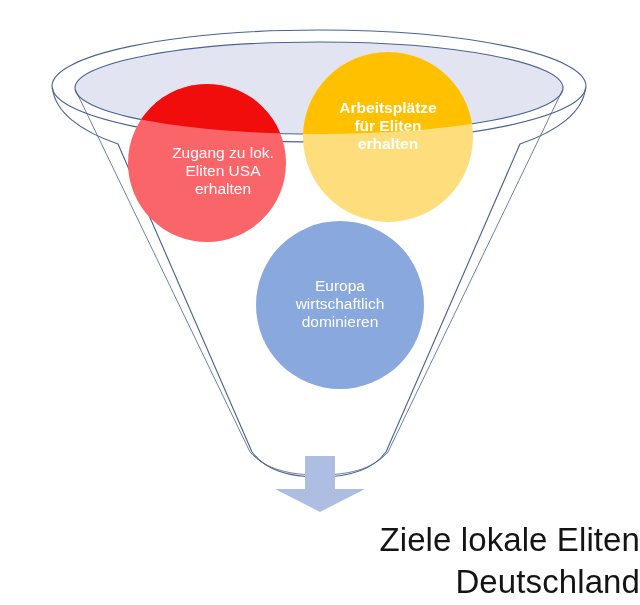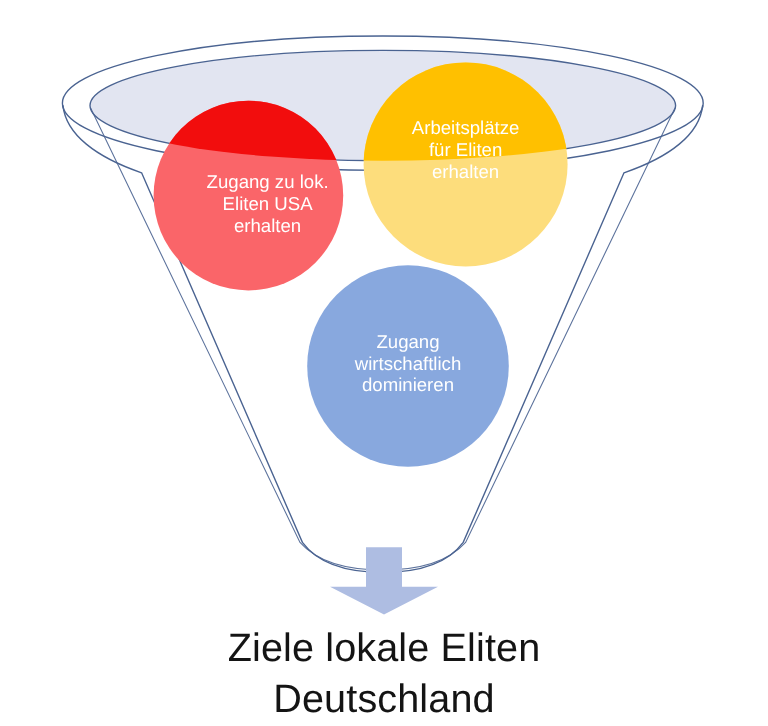--- a/index.html
+++ b/index.html
@@ -63,20 +63,21 @@
   #bubble-red .bubble-label {
     transform: translateY(8px);
   }
 
   #bubble-yellow {
     left: 303px;
     top: 52px;
     width: 170px;
     height: 170px;
     font-size: 15.5px;
+    font-weight: bold;
   }
   #bubble-yellow .bubble-label {
     transform: translateY(-11px);
   }
 
   #bubble-blue {
     left: 256px;
     top: 221px;
     width: 168px;
     height: 168px;
@@ -85,21 +86,21 @@
   #bubble-blue .bubble-label {
     transform: translateY(-1px);
   }
 
   
   #funnel-caption {
     position: absolute;
     left: 0;
     top: 519px;
     width: 640px;
-    text-align: center;
+    text-align: right;
     font-size: 33px;
     line-height: 1.28;
     color: #141414;
     white-space: pre-line;
     letter-spacing: 0.1px;
   }
 </style>
 </head>
 <body>
 
@@ -182,21 +183,21 @@
 erhalten</span>
   </div>
 
   <div class="bubble" id="bubble-yellow">
     <span class="bubble-label">Arbeitsplätze
 für Eliten
 erhalten</span>
   </div>
 
   <div class="bubble" id="bubble-blue">
-    <span class="bubble-label">Zugang
+    <span class="bubble-label">Europa
 wirtschaftlich
 dominieren</span>
   </div>
 
   <div id="funnel-caption">Ziele lokale Eliten
 Deutschland</div>
 
 </div>
 
 </body></html>

